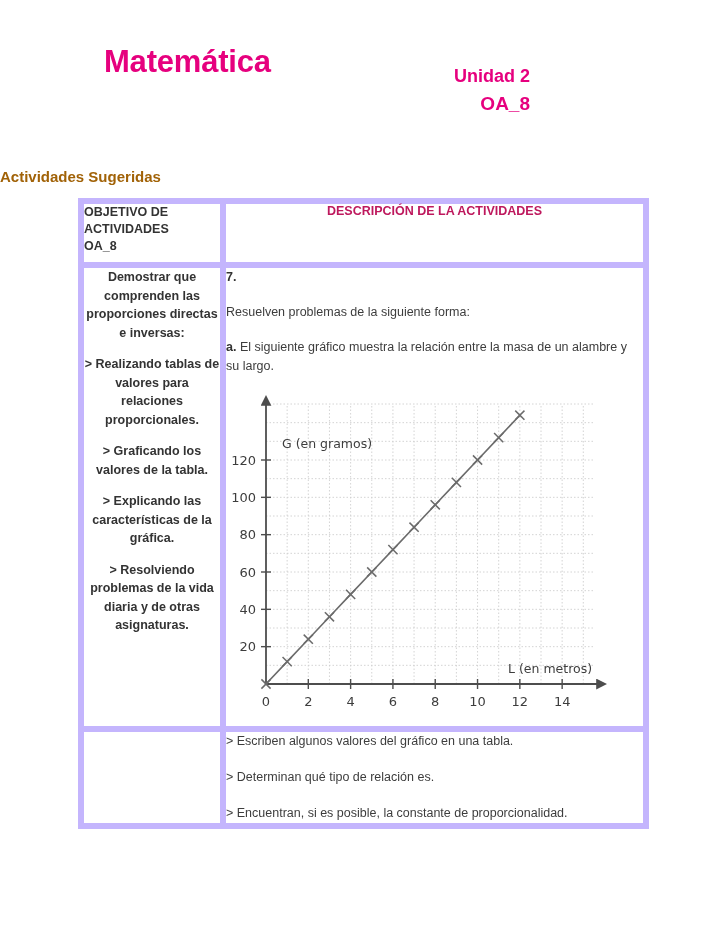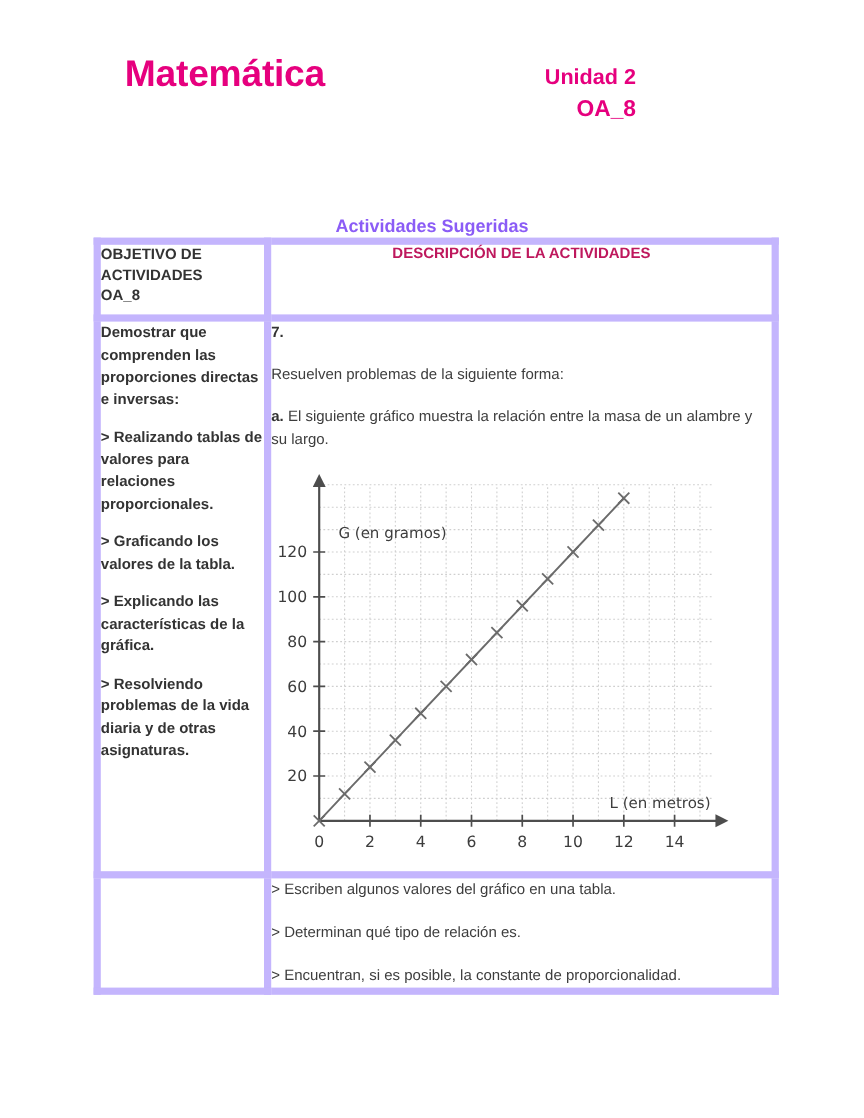--- a/index.html
+++ b/index.html
@@ -47,39 +47,39 @@
     position: absolute;
     right: 112px;
     top: 52px;
     text-align: right;
   }
   .unit-line1 {
     font-size: 18px;
     font-weight: bold;
     color: #e6007e;
     line-height: 24px;
+    margin-top: 12px;
   }
   .unit-line2 {
     font-size: 19px;
     font-weight: bold;
     color: #e6007e;
     line-height: 26px;
     margin-top: 3px;
   }
 
   
   .section-title {
     position: absolute;
     left: 0;
-    top: 180px;
+    top: 168px;
     width: 720px;
-    text-align: center;
     font-size: 15px;
     font-weight: bold;
-    color: #8b5cf6;
+    color: #a16207;
   }
 
   
   .activity-table {
     position: absolute;
     left: 78px;
     top: 198px;
     width: 565px;
     border-collapse: collapse;
     table-layout: fixed;
@@ -107,20 +107,21 @@
     color: #be185d;
     text-align: center;
   }
 
   .obj-cell {
     padding: 10px 9px 14px 9px;
     font-size: 12.5px;
     font-weight: bold;
     color: #333333;
     line-height: 18.5px;
+    text-align: center;
   }
   .obj-cell p { margin: 0 0 13px 0; }
   .obj-cell p:last-child { margin-bottom: 16px; }
 
   .desc-cell {
     padding: 10px 12px 12px 12px;
     font-size: 12.5px;
     color: #3d3d3d;
     line-height: 19px;
   }

